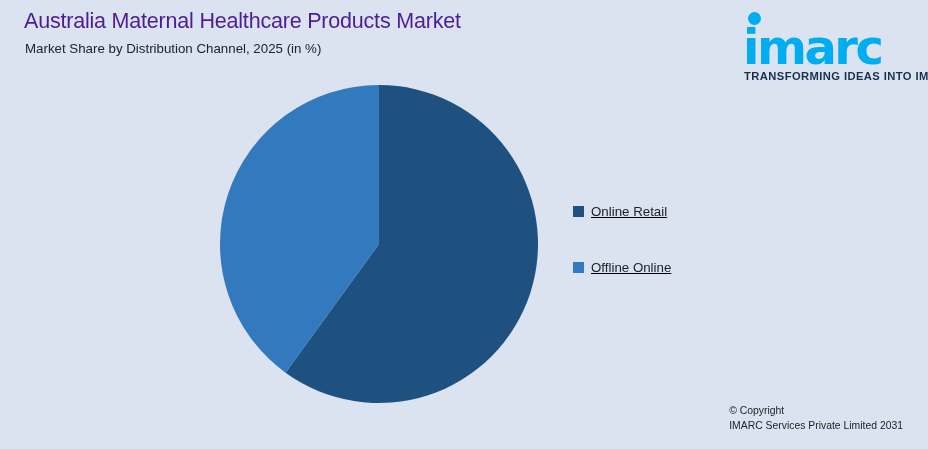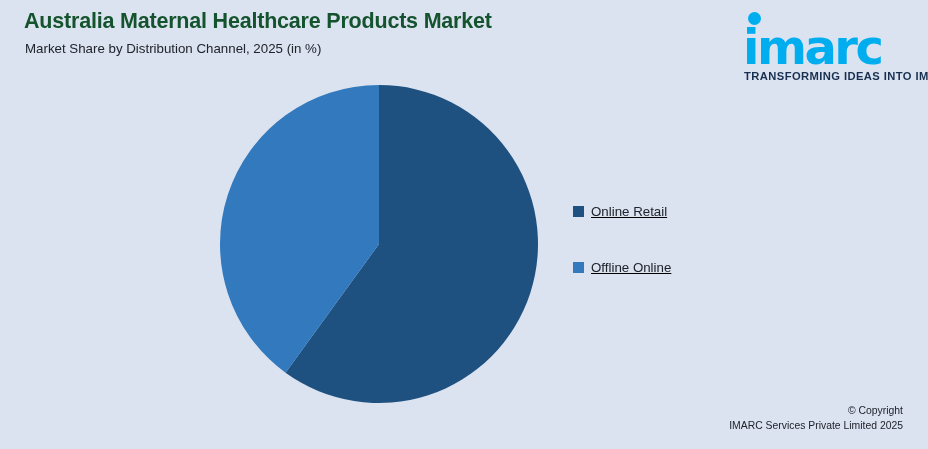--- a/index.html
+++ b/index.html
@@ -20,22 +20,22 @@
     height: 449px;
     background: #dbe2f0;
   }
 
   
   .title {
     position: absolute;
     left: 24px;
     top: 9px;
     font-size: 21.5px;
-    font-weight: bold;
-    color: #14532d;
+    font-weight: normal;
+    color: #4c1d95;
     letter-spacing: -0.2px;
     white-space: nowrap;
   }
   .subtitle {
     position: absolute;
     left: 25px;
     top: 41px;
     font-size: 13.3px;
     font-weight: normal;
     color: #20242b;
@@ -119,21 +119,21 @@
     font-size: 13.3px;
     color: #20242b;
     white-space: nowrap;
   }
 
   
   .copyright {
     position: absolute;
     right: 25px;
     bottom: 16px;
-    text-align: right;
+    text-align: left;
     font-size: 10.4px;
     color: #20242b;
     line-height: 15px;
   }
   .copyright div { white-space: nowrap; }
 </style>
 </head>
 <body>
 
 <div id="page">
@@ -162,16 +162,16 @@
       <span class="legend-label">Online Retail</span>
     </div>
     <div class="legend-item">
       <span class="legend-swatch" style="background:#3279bd"></span>
       <span class="legend-label">Offline Online</span>
     </div>
   </div>
 
   <div class="copyright">
     <div>© Copyright</div>
-    <div>IMARC Services Private Limited 2025</div>
+    <div>IMARC Services Private Limited 2031</div>
   </div>
 
 </div>
 
 </body></html>

